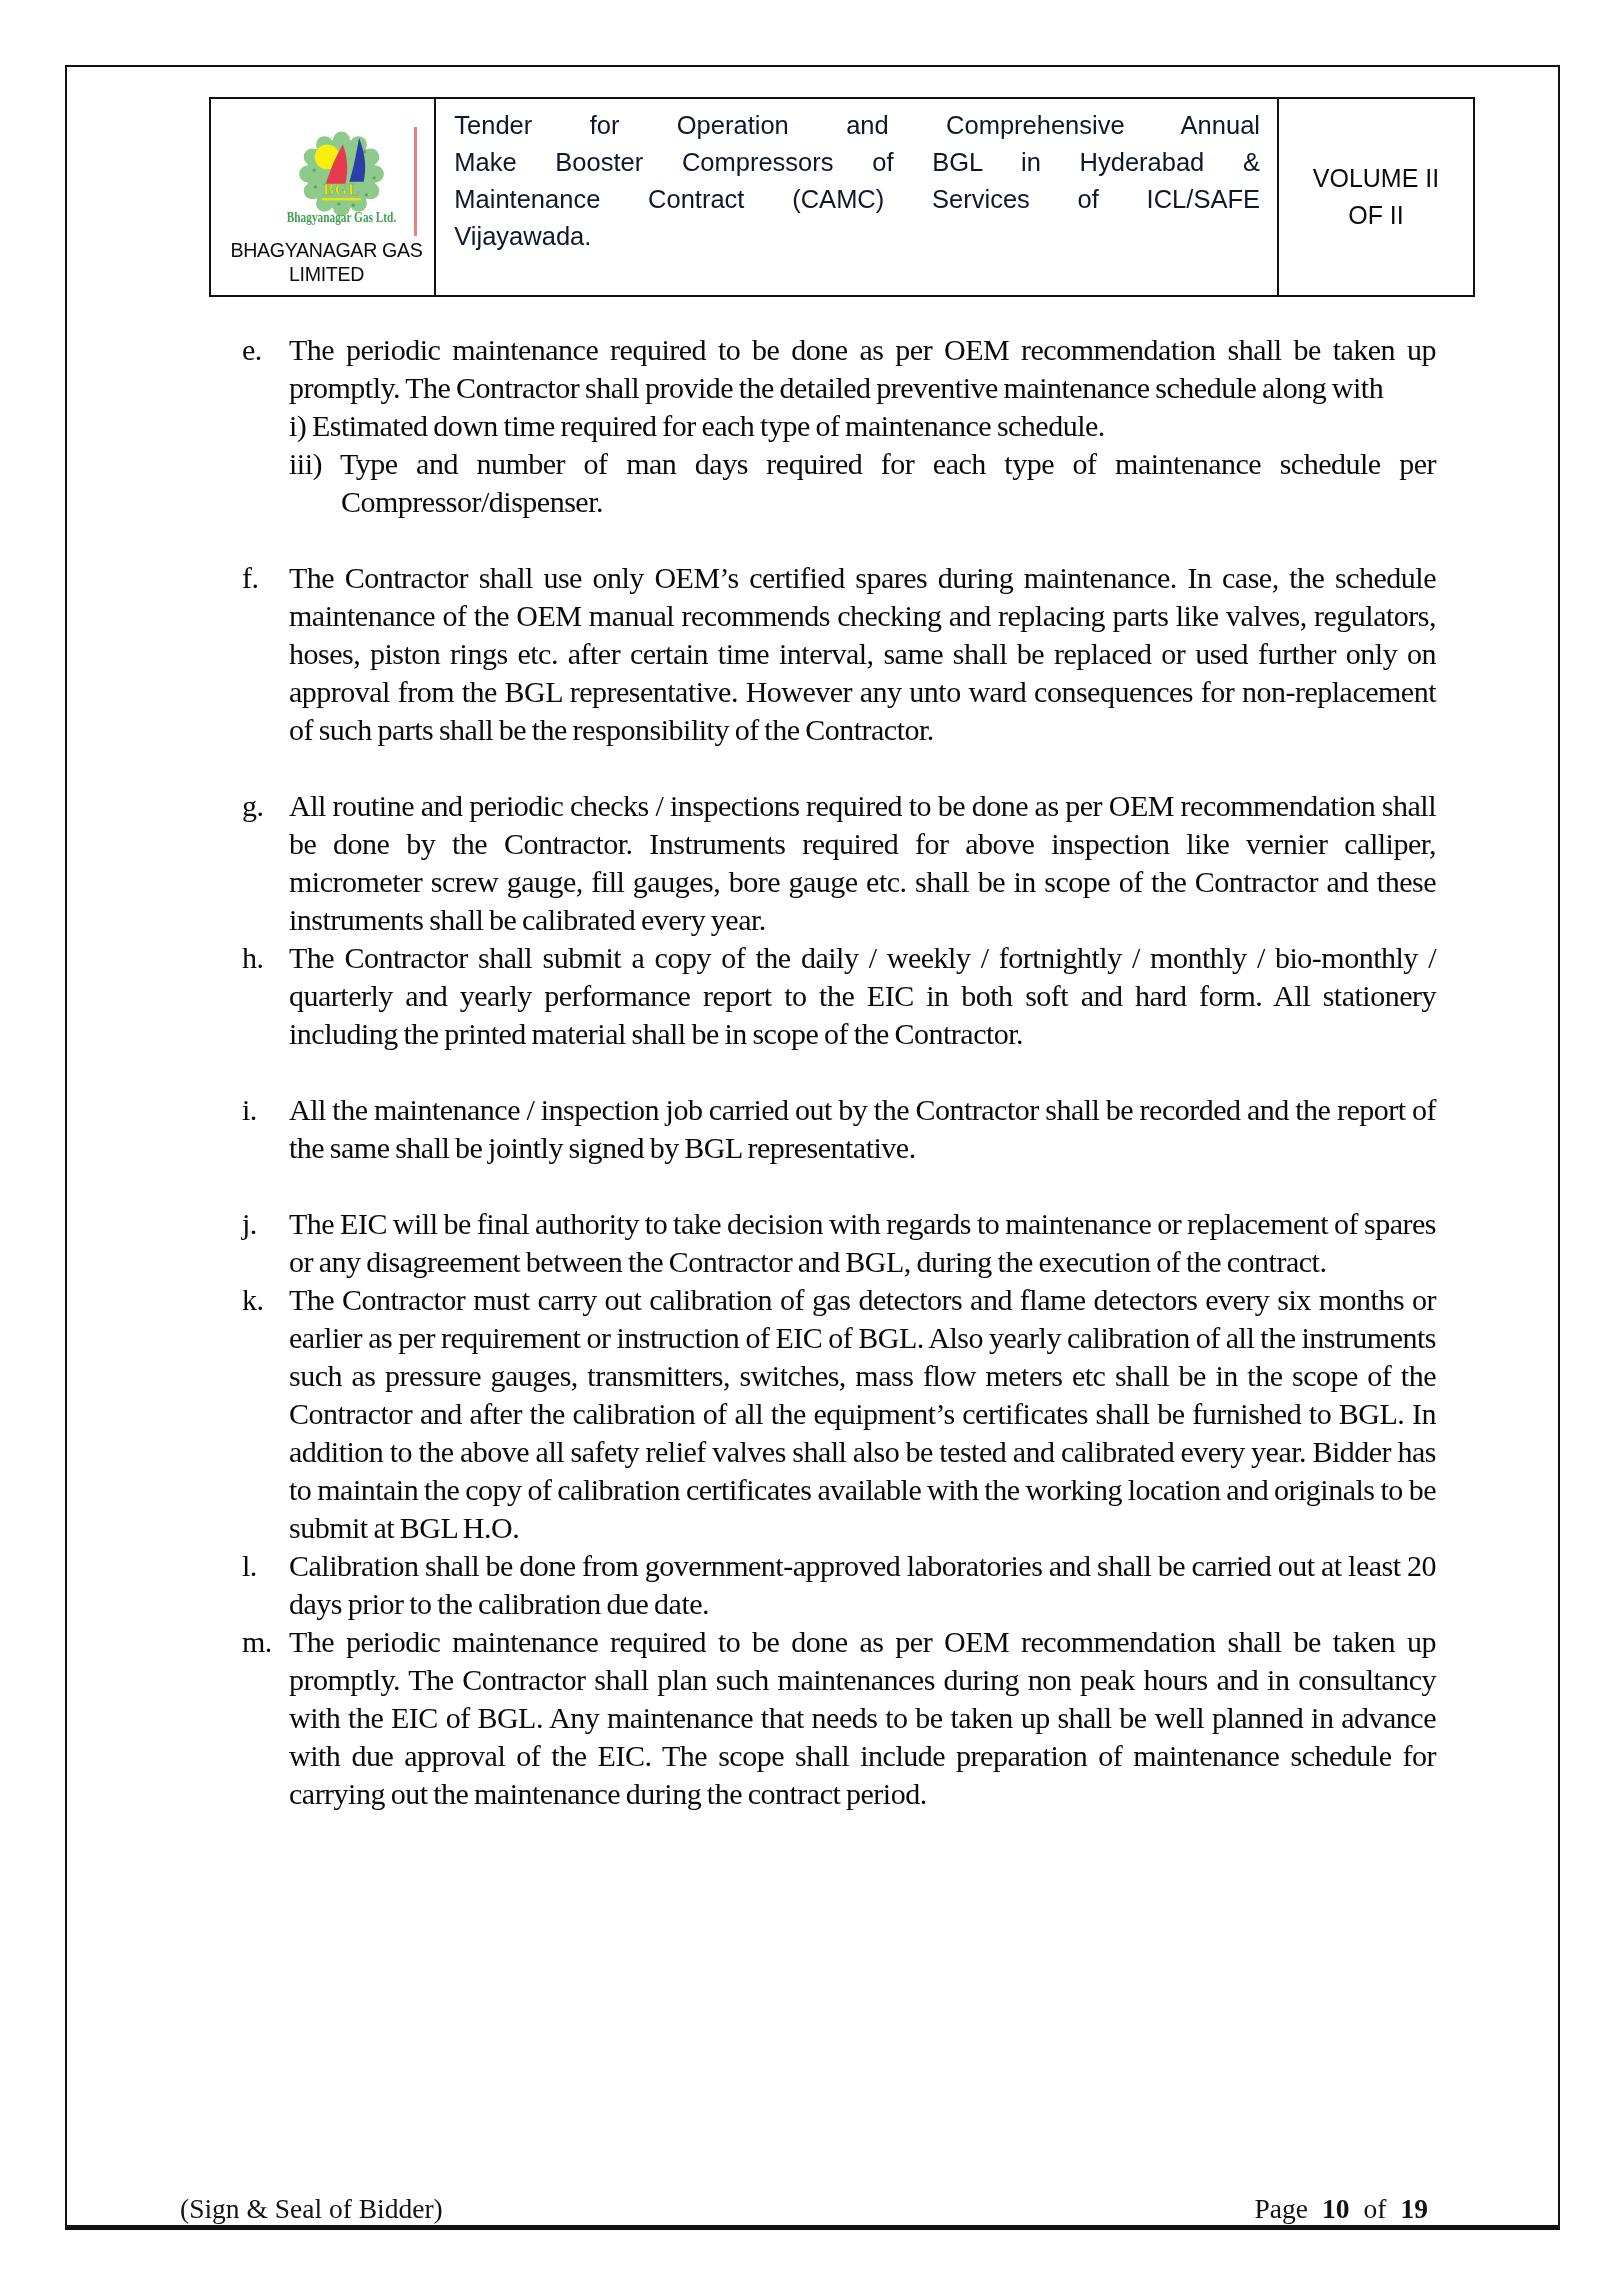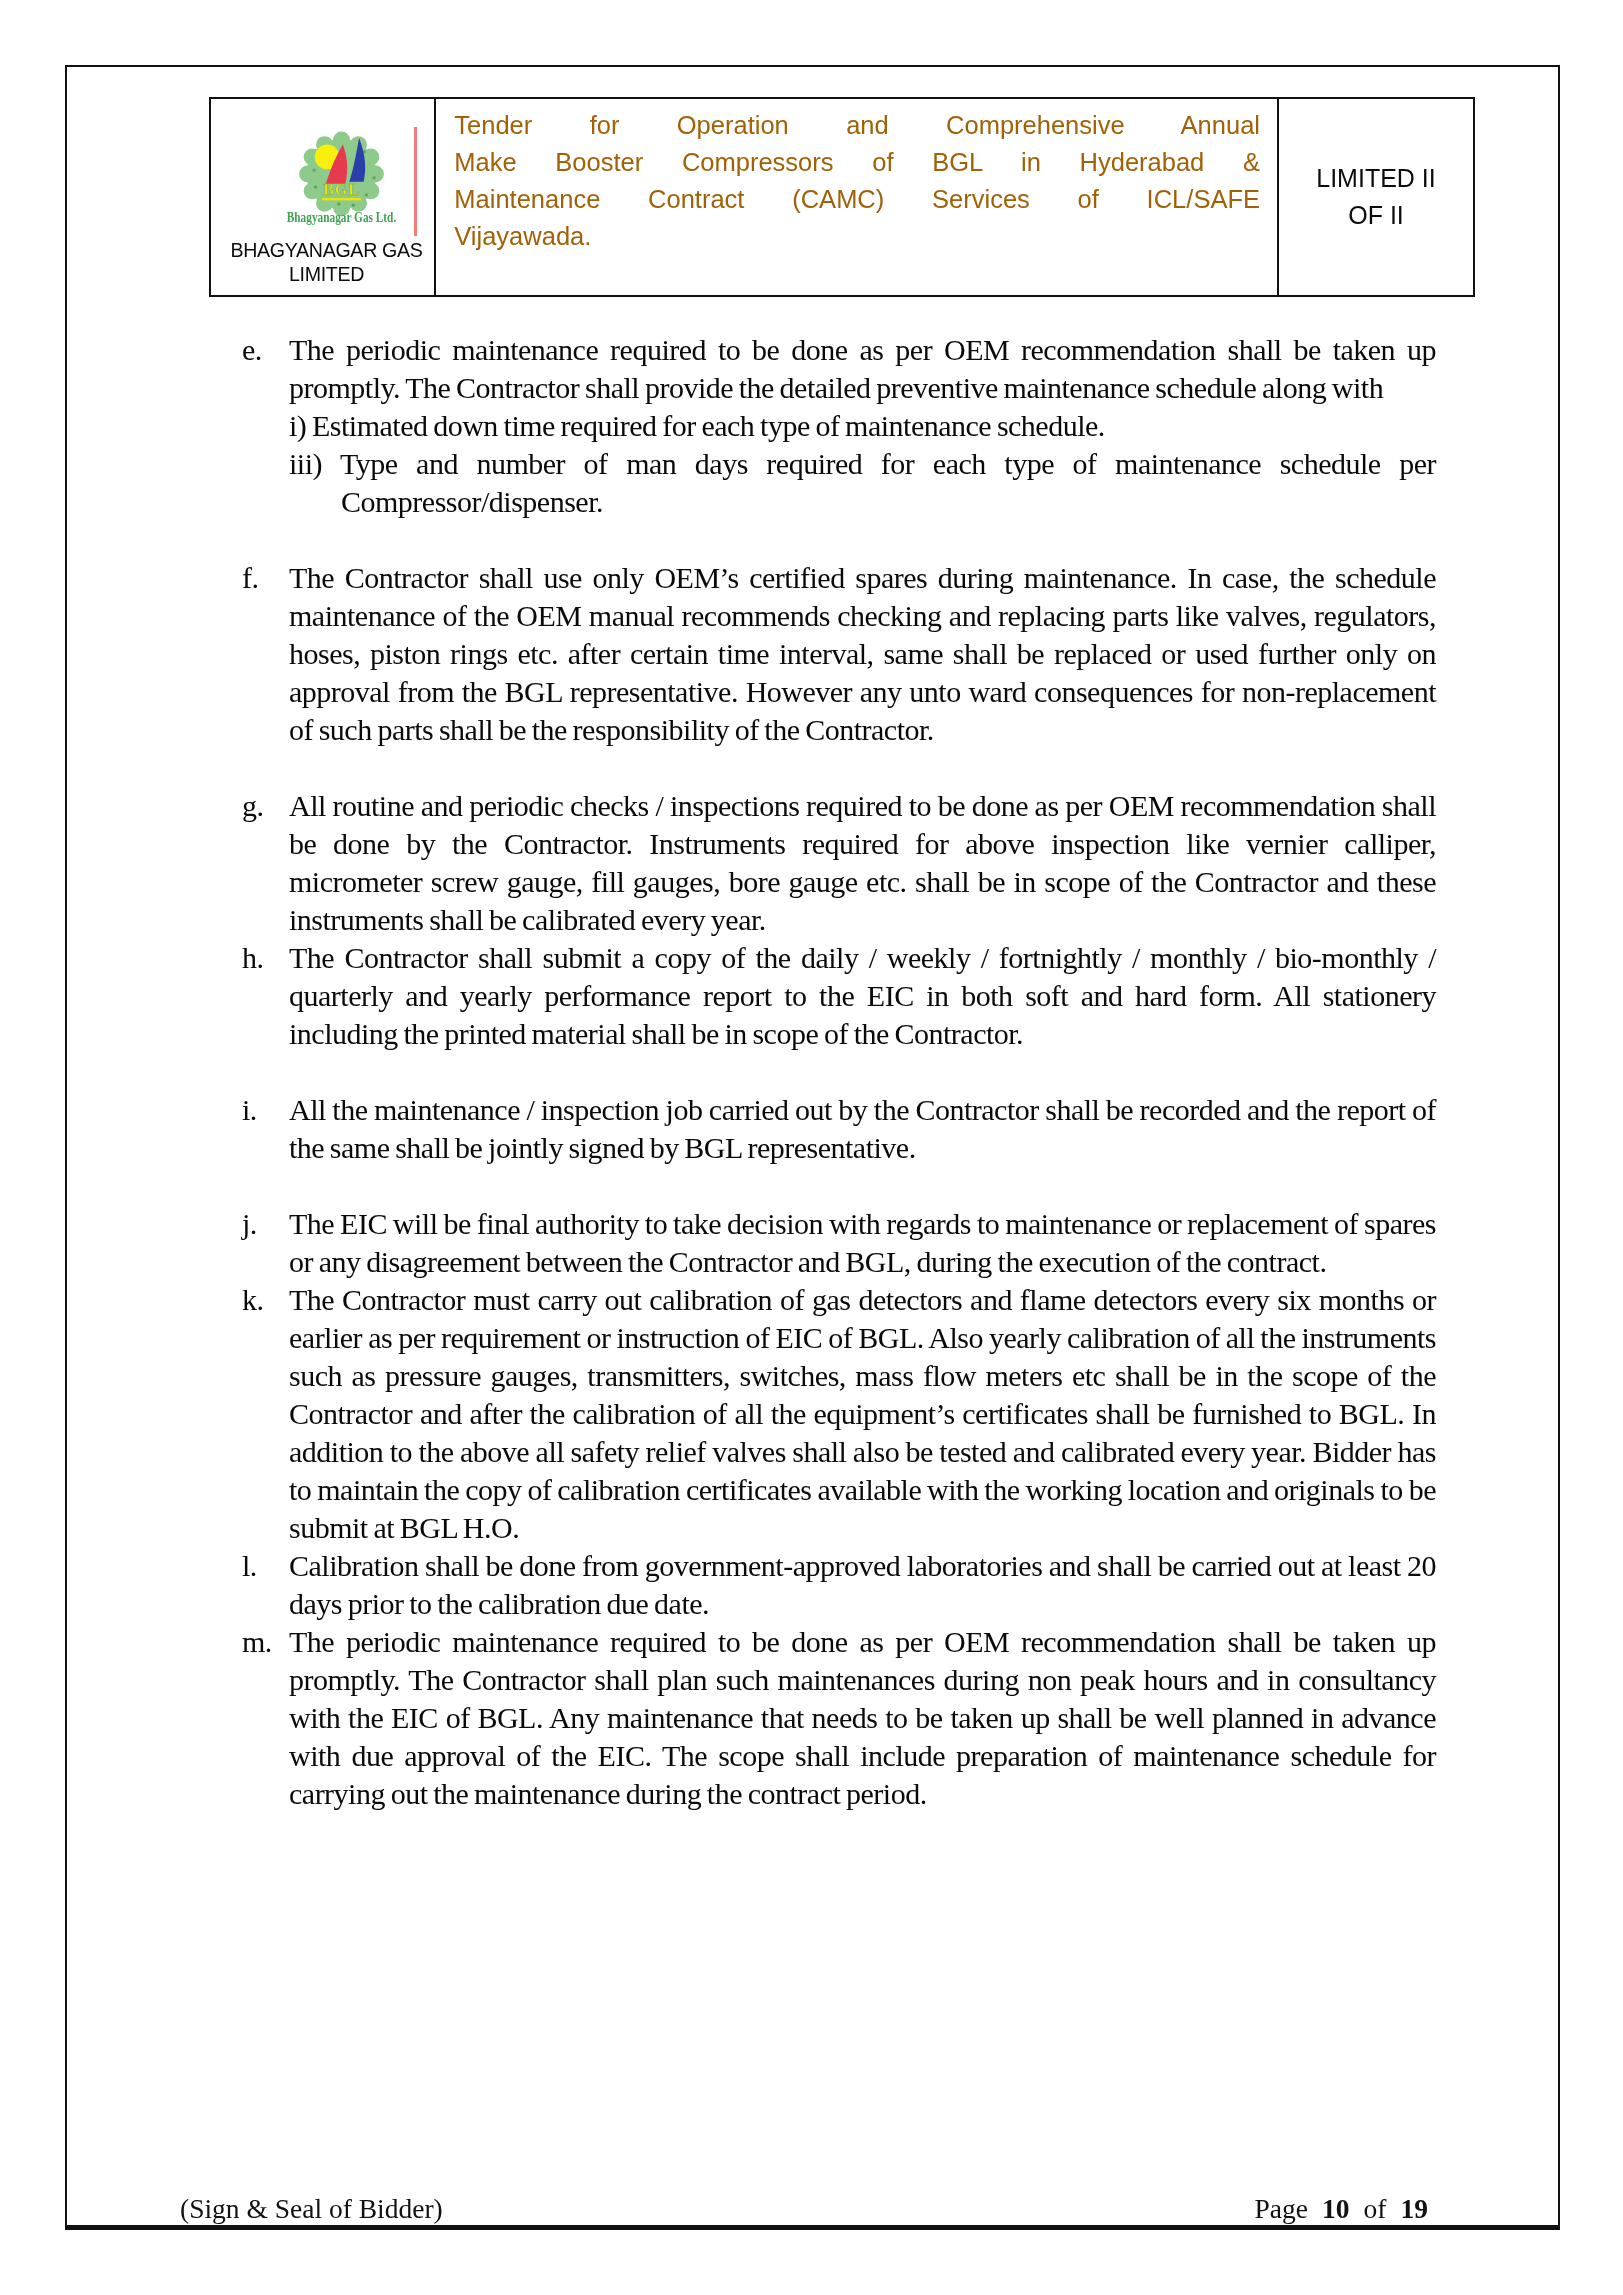--- a/index.html
+++ b/index.html
@@ -31,21 +31,21 @@
   .logo-caption { font-family:"Liberation Serif", serif; font-weight:bold; font-size:21px; }
   .company {
     position:absolute; left:0; right:0; top:111px; text-align:center;
     font-family:"Liberation Sans", sans-serif; font-size:19.6px; line-height:24px;
     letter-spacing:-0.3px; color:#0c0c0c;padding-left:8px;
   }
   .title-cell {
     flex:1; border-left:2px solid #111; border-right:2px solid #111;
     padding:7.9px 17px 0 18.3px;
     font-family:"Liberation Sans", sans-serif; font-size:25.5px; line-height:37px;
-    color:#a16207;
+    color:#0f172a;
   }
   .title-line.just { text-align:justify; text-align-last:justify; }
   .bid-line { text-align:center; }
   .volume-cell {
     width:194px; display:flex; align-items:center; justify-content:center;
     text-align:center; font-family:"Liberation Sans", sans-serif;
     font-size:25px; line-height:37px; color:#0c0c0c;
   }
   
   .body-text {
@@ -120,21 +120,21 @@
 
     <div class="cell title-cell">
       <div class="title-line just">Tender for Operation and Comprehensive Annual</div>
       <div class="title-line just">Make Booster Compressors of BGL in Hyderabad &amp;</div>
       <div class="title-line just">Maintenance Contract (CAMC) Services of ICL/SAFE</div>
       <div class="title-line">Vijayawada.</div>
     </div>
 
     <div class="cell volume-cell">
       <div>
-        <div>LIMITED II</div>
+        <div>VOLUME II</div>
         <div>OF II</div>
       </div>
     </div>
 
   </div>
 
   <div class="body-text">
 
     <div class="item">
       <span class="item-label">e.</span>

